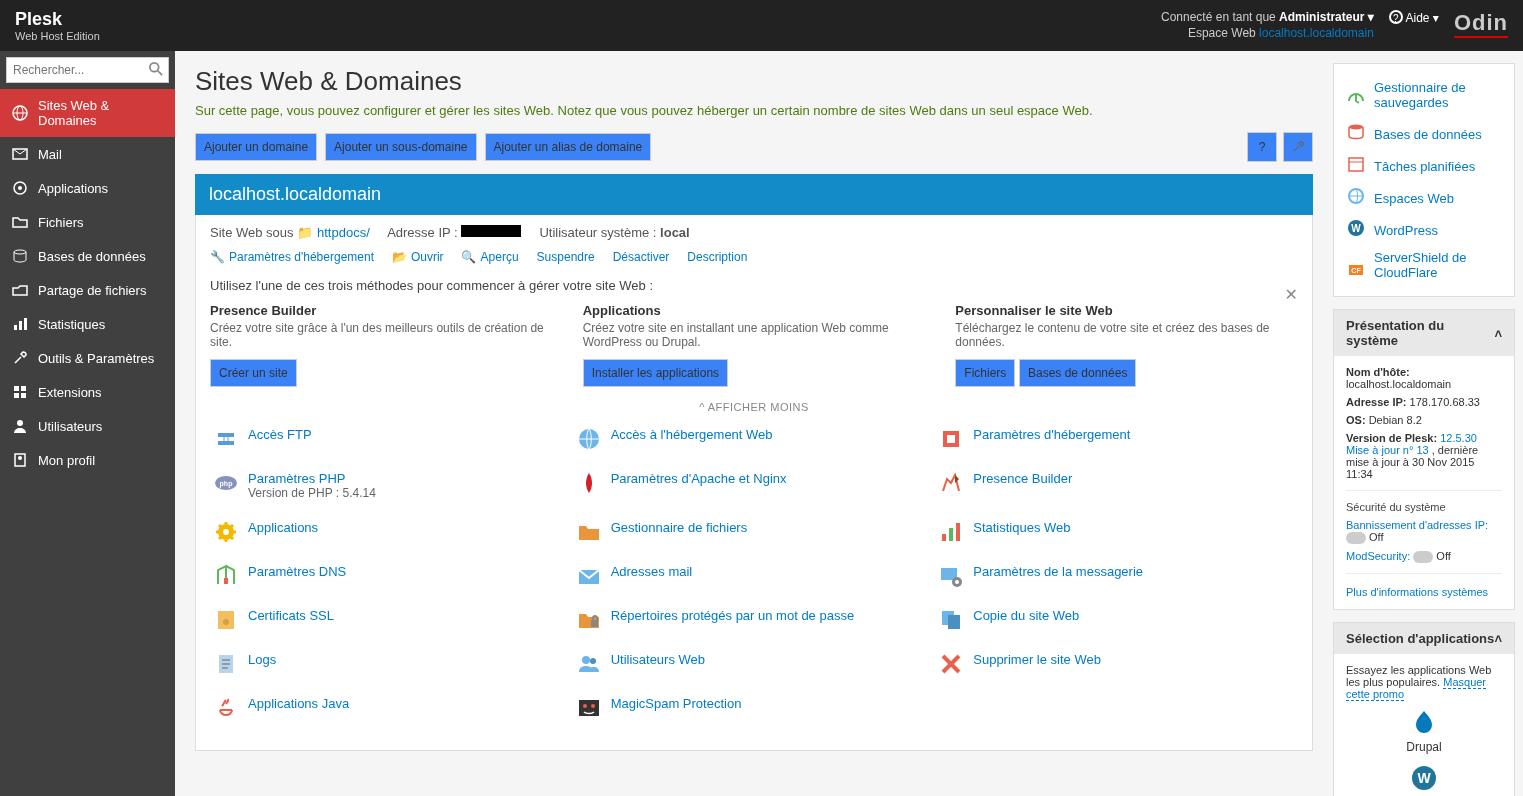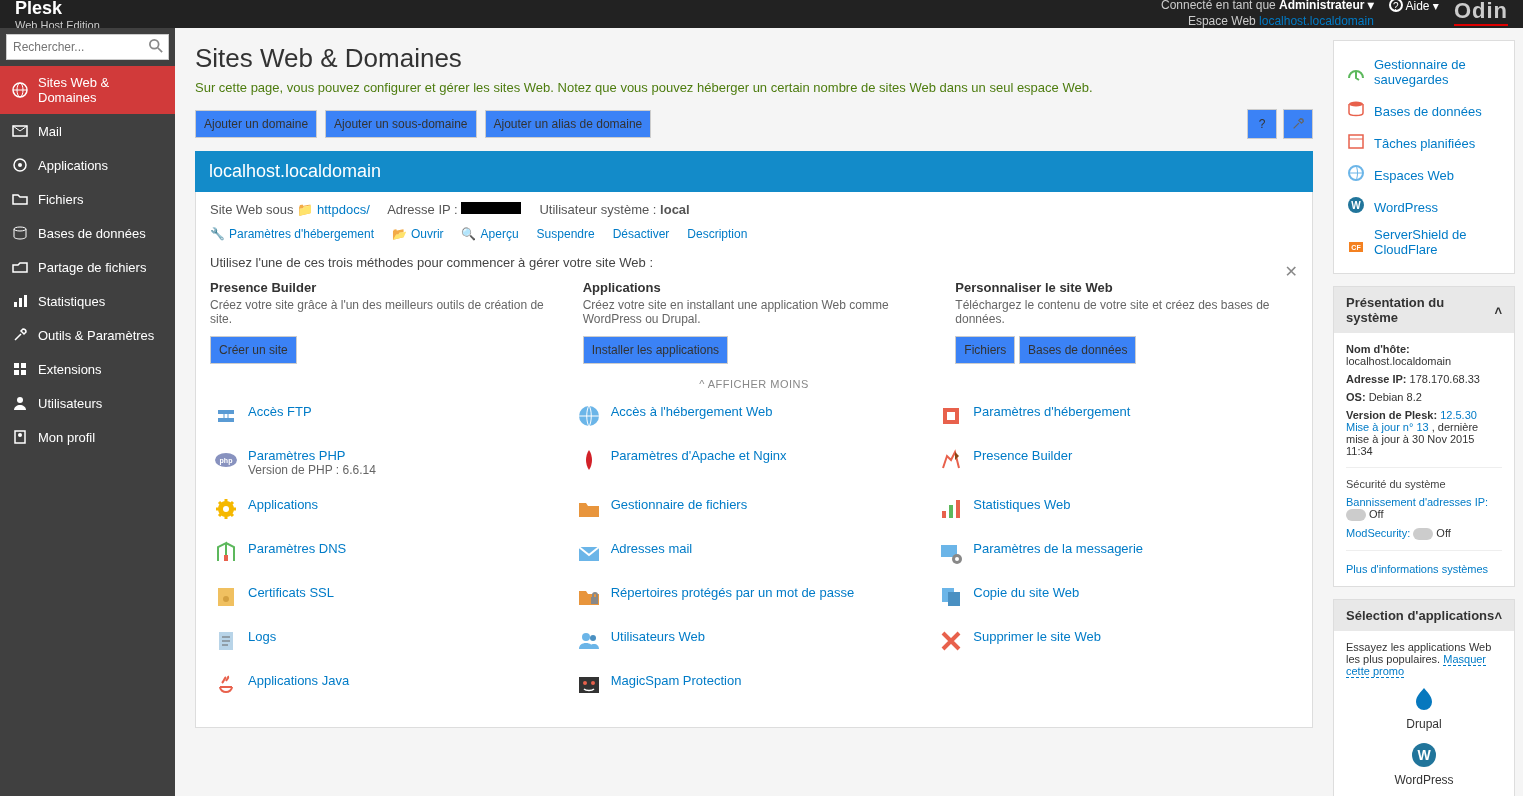--- a/index.html
+++ b/index.html
@@ -1,19 +1,19 @@
 <!DOCTYPE html>
 <html><head>
 <meta charset="utf-8">
 <style>
 * { box-sizing: border-box; margin: 0; padding: 0; }
 body { font-family: "Helvetica Neue", Helvetica, Arial, sans-serif; font-size: 13px; color: #333; background: #f5f5f5; }
 a { color: #007bc7; text-decoration: none; cursor: pointer; }
 
-.top-bar { background: #222; color: #fff; height: 28px; display: flex; align-items: center; padding: 0 15px; }
+.top-bar { background: #222; color: #fff; height: 51px; display: flex; align-items: center; padding: 0 15px; }
 .top-logo { font-weight: bold; font-size: 18px; }
 .top-sub { font-size: 11px; color: #ccc; display: block; }
 .top-right { margin-left: auto; display: flex; align-items: flex-start; gap: 15px; font-size: 12px; color: #ccc; }
 .top-right .admin { color: #fff; font-weight: bold; }
 .odin { font-size: 22px; font-weight: bold; letter-spacing: 1px; border-bottom: 2px solid #d00; }
 
 .layout { display: flex; }
 .sidebar { width: 175px; background: #404040; color: #fff; min-height: 756px; position: relative; }
 .search-box { padding: 6px; }
 .search-box input { width: 100%; padding: 5px 24px 5px 6px; border: 1px solid #ccc; font-size: 12px; }
@@ -319,21 +319,21 @@
             <div class="tlabel"><a>Paramètres d'hébergement</a></div>
           </div>
 
         <div class="tool">
             <span class="ticon">
               <svg width="24" height="24" viewBox="0 0 24 24">
                 <ellipse cx="12" cy="12" rx="11" ry="7" fill="#8892bf"></ellipse>
                 <text x="12" y="15" font-size="7" fill="#fff" text-anchor="middle" font-weight="bold">php</text>
               </svg>
             </span>
-            <div class="tlabel"><a>Paramètres PHP</a><div class="sub">Version de PHP : 6.6.14</div></div>
+            <div class="tlabel"><a>Paramètres PHP</a><div class="sub">Version de PHP : 5.4.14</div></div>
           </div>
         <div class="tool">
             <span class="ticon">
               <svg width="24" height="24" viewBox="0 0 24 24">
                 <path d="M12 2c-4 6-4 14 0 20 4-6 4-14 0-20" fill="#d22128"></path>
               </svg>
             </span>
             <div class="tlabel"><a>Paramètres d'Apache et Nginx</a></div>
           </div>
         <div class="tool">

